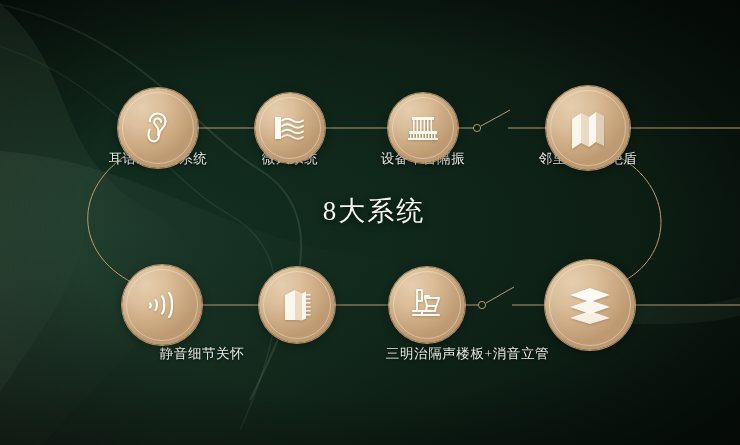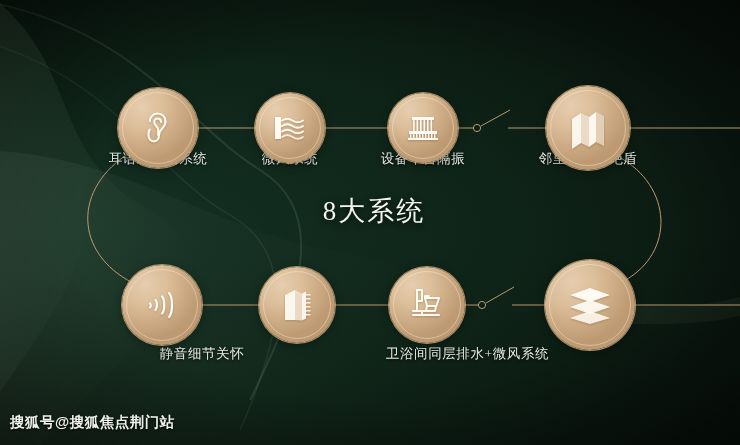--- a/index.html
+++ b/index.html
@@ -208,21 +208,21 @@
         <rect x="26" y="12" width="4.5" height="1.6"></rect>
         <rect x="26" y="16" width="4.5" height="1.6"></rect>
         <rect x="26" y="20" width="4.5" height="1.6"></rect>
         <rect x="26" y="24" width="4.5" height="1.6"></rect>
         <rect x="26" y="28" width="4.5" height="1.6"></rect>
       </g>
     </svg>
   </div>
 
   <div class="node" style="left:350px; top:345px; width:155px; height:30px;">
-    <div class="caption cap-bot">卫浴间同层排水+微风系统</div>
+    <div class="caption cap-bot">三明治隔声楼板+消音立管</div>
   </div>
   <div class="disc" style="left:389px; top:267px; width:76px; height:76px;">
     <svg width="38" height="36" viewBox="0 0 38 36">
       <g fill="none" stroke="#fffaf2" stroke-width="2" stroke-linejoin="round" stroke-linecap="round">
         <path d="M9 3v21"></path>
         <path d="M9 3h5v11H9"></path>
         <path d="M17 11h14l-2.5 8H19z"></path>
         <path d="M19 19l-1 5h9l1-5"></path>
         <path d="M17 11v-2h4"></path>
         <path d="M5 24h16"></path>
@@ -233,14 +233,13 @@
   </div>
 
   <div class="disc" style="left:545px; top:260px; width:90px; height:90px;">
     <svg width="46" height="38" viewBox="0 0 46 38">
       <path d="M23 2l20 7-20 7L3 9z" fill="#fffaf2"></path>
       <path d="M23 14l20 7-20 7L3 21z" fill="#fffaf2" opacity=".95"></path>
       <path d="M23 25l20 7-20 6L3 32z" fill="#fffaf2" opacity=".9"></path>
     </svg>
   </div>
 
-  <div id="watermark">搜狐号@搜狐焦点荆门站</div>
 </div>
 
 </body></html>

